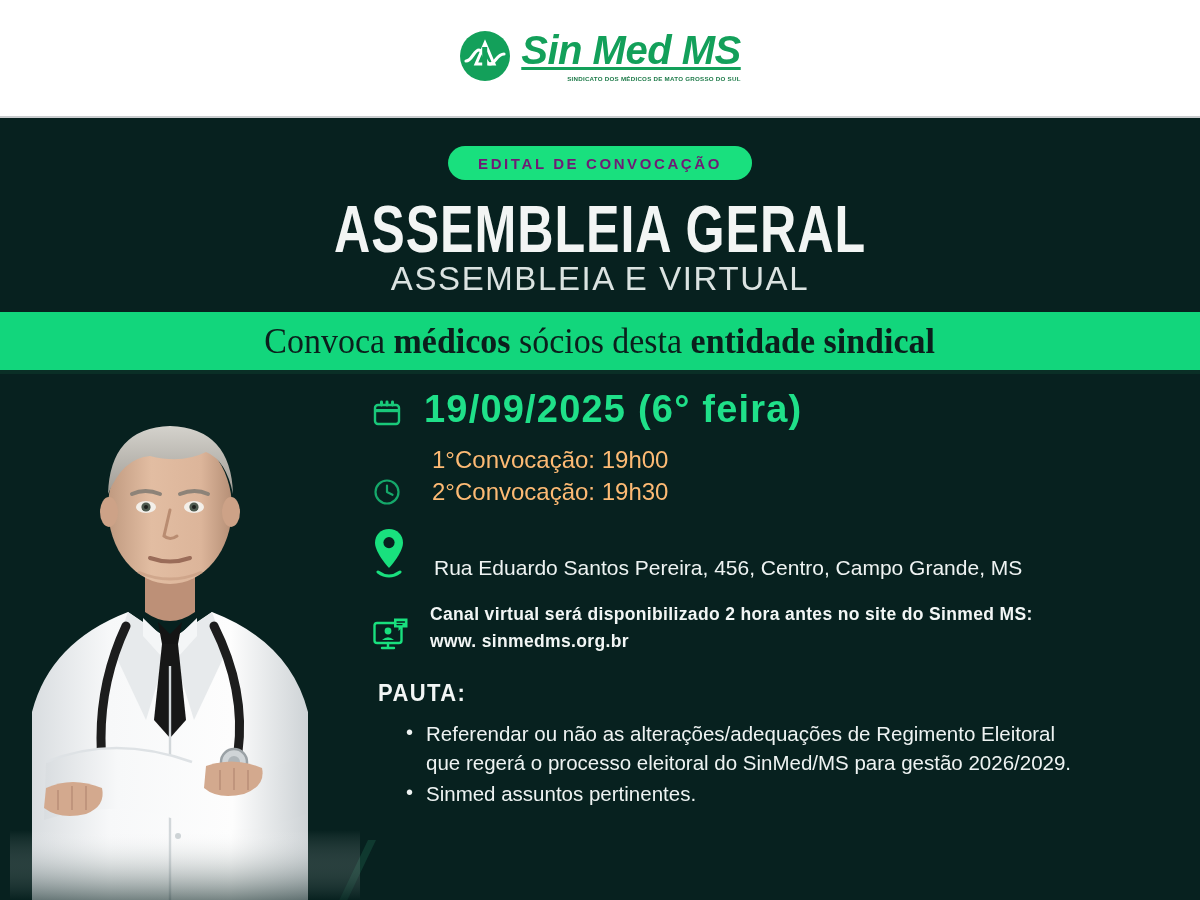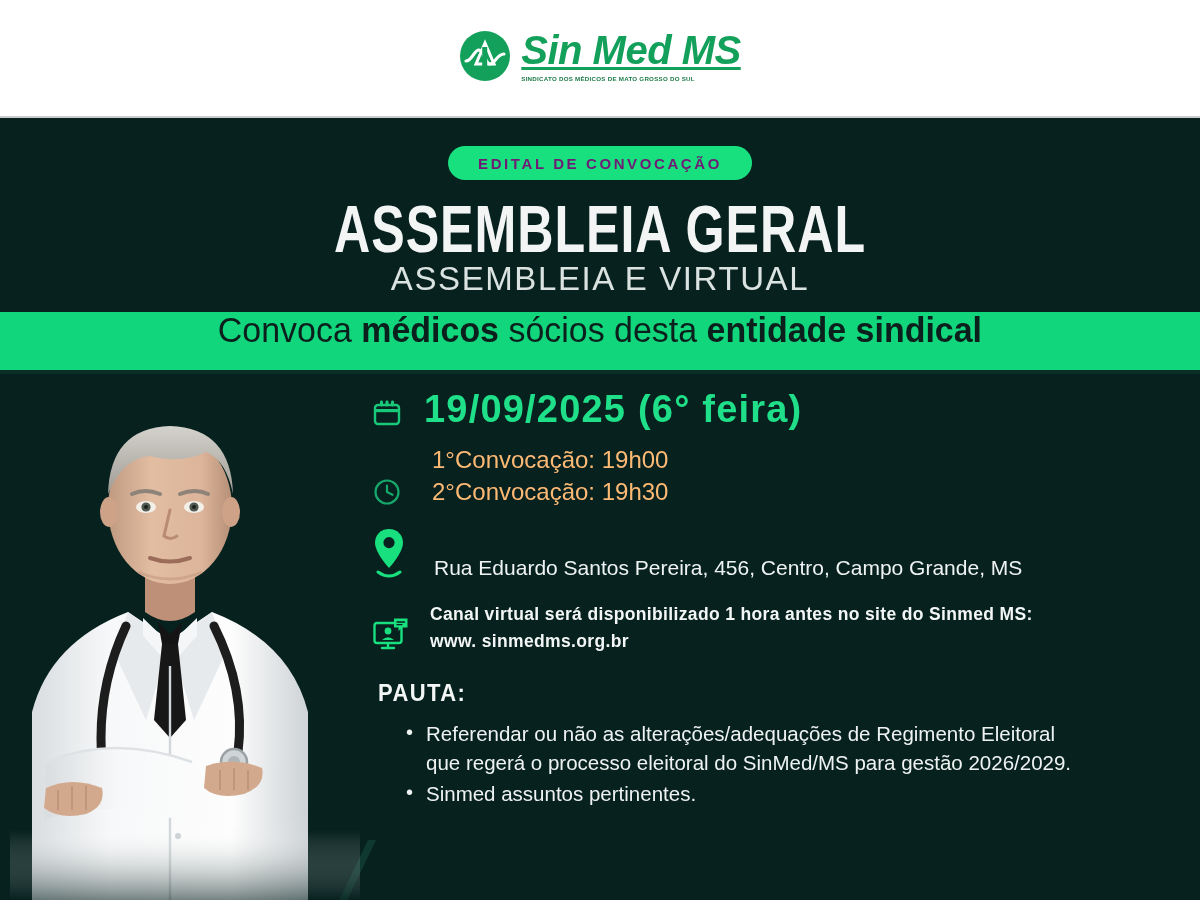--- a/index.html
+++ b/index.html
@@ -24,21 +24,21 @@
     position:absolute; left:0; top:0;
     width:1200px; height:118px;
     background:#ffffff;
     border-bottom:2px solid #c9ccce;
     display:flex; align-items:center; justify-content:center;
   }
   .logo-wrap { display:flex; align-items:center; gap:10px; transform:translateY(-2px); }
 
   .logo-mark { width:52px; height:52px; flex:none; }
 
-  .logo-text-col { display:flex; flex-direction:column; align-items:flex-start; }
+  .logo-text-col { display:flex; flex-direction:column; align-items:flex-end; }
   .logo-words {
     font-size:40px; font-weight:bold; font-style:italic;
     color:#13a05a; letter-spacing:-0.5px; line-height:1;
     text-decoration:underline; text-decoration-thickness:3px;
     text-underline-offset:3px;
     white-space:nowrap;
   }
   .logo-sub {
     margin-top:5px;
     font-size:6.2px; font-weight:bold; color:#1d7a48;
@@ -84,22 +84,23 @@
     letter-spacing:1.6px;
     line-height:1;
     white-space:nowrap;
   }
 
   
   .banner {
     position:absolute; left:0; top:312px;
     width:1200px; height:62px;
     background:#12d67c;
-    display:flex; justify-content:center;
+    display:flex; align-items:center; justify-content:center;
     border-bottom:4px solid #0a2f26;
+    font-family:Liberation Serif, serif;
   }
   .banner-text {
     color:#0b1f1c;
     font-size:35px;
     line-height:1;
     white-space:nowrap;
     transform:scaleX(0.97);
   }
   .banner-text b { font-weight:bold; }
   .banner-text span.light { font-weight:normal; }
@@ -345,21 +346,21 @@
         <svg width="38" height="38" viewBox="0 0 38 38">
           <rect x="2.5" y="6" width="27" height="20" rx="2.6" fill="none" stroke="#19e07e" stroke-width="2.4"></rect>
           <circle cx="16" cy="14" r="3.4" fill="#19e07e"></circle>
           <path d="M10 23 Q16 17.5 22 23 Z" fill="#19e07e"></path>
           <path d="M16 26 L16 31 M10 31 L22 31" stroke="#19e07e" stroke-width="2.4" stroke-linecap="round"></path>
           <path d="M22 1.5 L35.5 1.5 L35.5 10.5 L30 10.5 L26.5 14 L26.5 10.5 L22 10.5 Z" fill="#19e07e"></path>
           <path d="M25 5 L32.5 5 M25 7.6 L30 7.6" stroke="#07211f" stroke-width="1.3" stroke-linecap="round"></path>
         </svg>
       </div>
       <div class="virtual-col">
-        <div class="virtual-line">Canal virtual será disponibilizado 1 hora antes no site do Sinmed MS:</div>
+        <div class="virtual-line">Canal virtual será disponibilizado 2 hora antes no site do Sinmed MS:</div>
         <div class="virtual-line">www. sinmedms.org.br</div>
       </div>
     </div>
 
     <div class="pauta-head">PAUTA:</div>
     <ul class="pauta-list">
       <li class="pauta-item">
         <span>Referendar ou não as alterações/adequações de Regimento Eleitoral</span>
         <span class="l2">que regerá o processo eleitoral do SinMed/MS para gestão 2026/2029.</span>
       </li>

